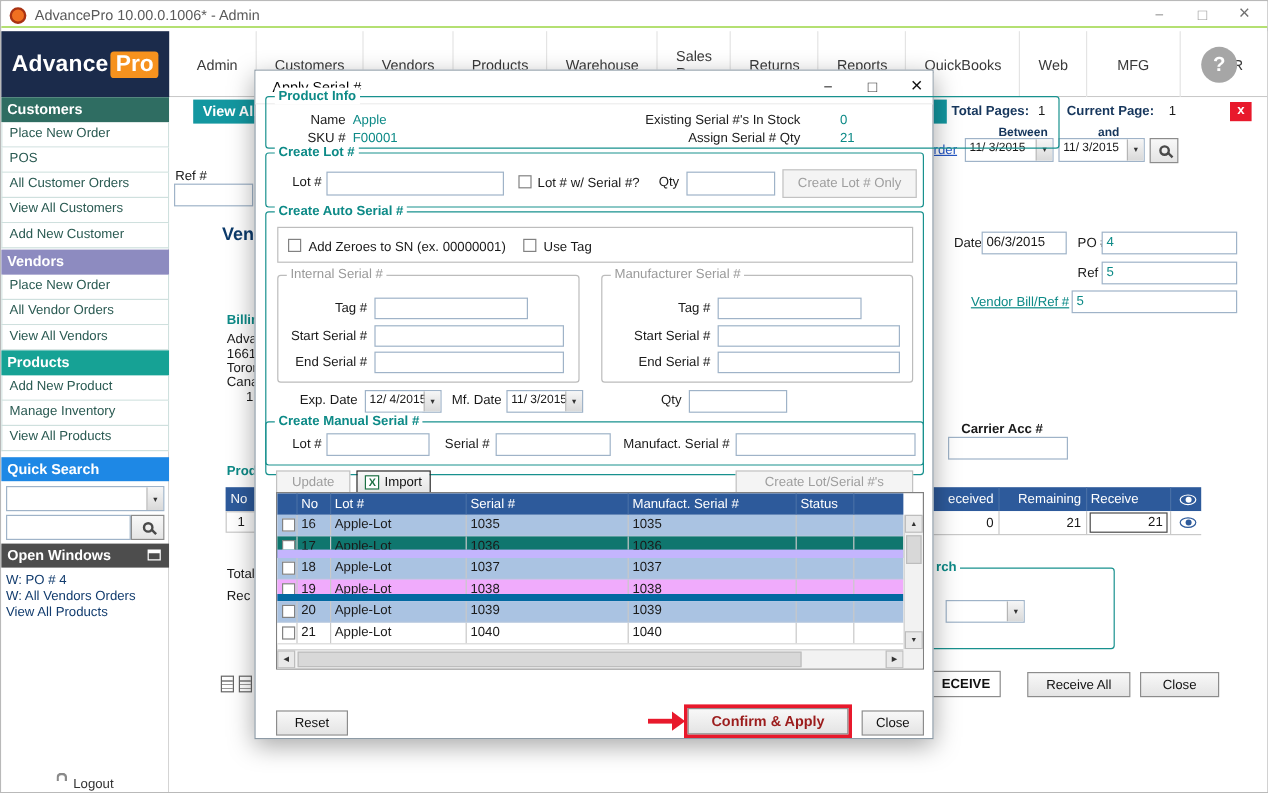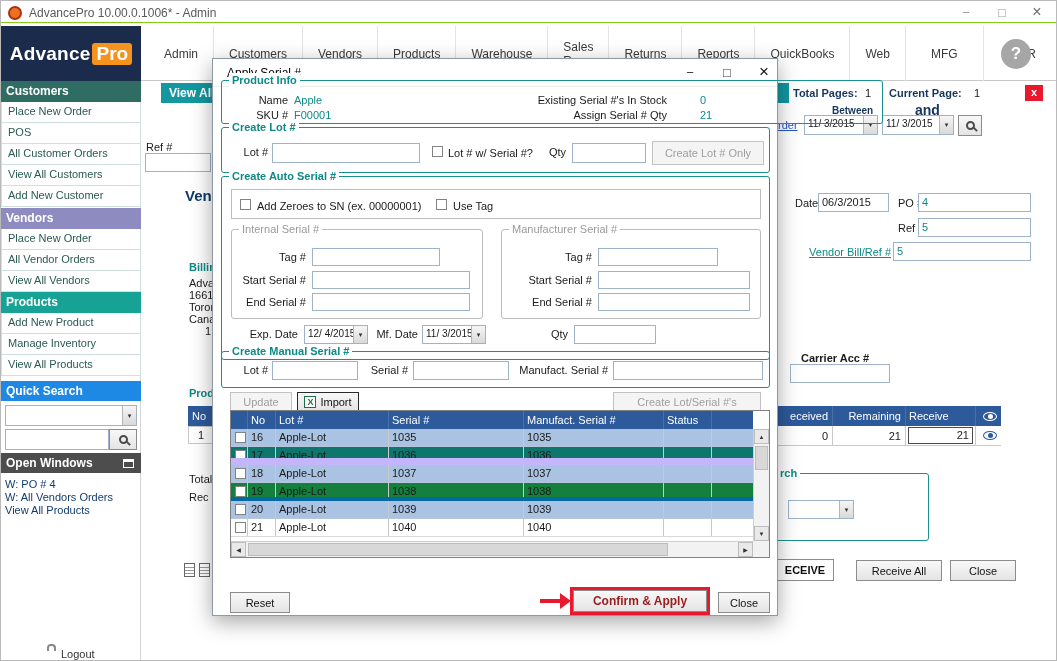--- a/index.html
+++ b/index.html
@@ -121,21 +121,21 @@
 
     <div class="abs" style="left:20px;top:2px;width:628px;height:20px;background:#1397a0;color:#fff;font-weight:bold;font-size:12px;line-height:20px;padding-left:8px">View All</div>
     <span class="lbl b navy" style="left:652px;top:6px">Total Pages:</span>
     <span class="lbl" style="left:724px;top:6px">1</span>
     <span class="lbl b navy" style="left:748px;top:6px">Current Page:</span>
     <span class="lbl" style="left:833px;top:6px">1</span>
     <div class="abs" style="left:884px;top:4px;width:18px;height:16px;background:#e8192c;color:#fff;font-weight:bold;text-align:center;line-height:14px;font-size:11px">x</div>
 
     <span class="lbl" style="left:637px;top:38px;color:#2456c4;text-decoration:underline">rder</span>
     <span class="lbl b navy" style="left:691px;top:23px;font-size:10px">Between</span>
-    <span class="lbl b navy" style="left:774px;top:23px;font-size:14px">and</span>
+    <span class="lbl b navy" style="left:774px;top:23px;font-size:10px">and</span>
     <div class="ddwrap" style="left:663px;top:34px;width:74px;height:20px">
       <span class="ddtext">11/ 3/2015</span>
         <span class="dd-a">▾</span>
     </div>
     <div class="ddwrap" style="left:741px;top:34px;width:72px;height:20px">
       <span class="ddtext">11/ 3/2015</span>
         <span class="dd-a">▾</span>
     </div>
     <div class="btn" style="left:817px;top:34px;width:24px;height:21px">
         <span class="mag"></span>
@@ -229,21 +229,21 @@
       <span class="glbl">Create Lot #</span>
       <span class="lbl lblr" style="left:12px;top:18px;width:34px">Lot #</span>
       <div class="tb" style="left:50px;top:15px;width:148px;height:20px"></div>
       <span class="cbx abs" style="left:210px;top:18px"></span>
       <span class="lbl" style="left:226px;top:19px">Lot # w/ Serial #?</span>
       <span class="lbl lblr" style="left:318px;top:18px;width:26px">Qty</span>
       <div class="tb" style="left:350px;top:15px;width:74px;height:20px"></div>
       <div class="btn dis" style="left:430px;top:13px;width:112px;height:24px">Create Lot # Only</div>
     </div>
 
-    <div class="grp" style="left:8px;top:117px;width:549px;height:184px">
+    <div class="grp" style="left:8px;top:117px;width:549px;height:220px">
       <span class="glbl">Create Auto Serial #</span>
 
       <div class="abs" style="left:9px;top:12px;width:530px;height:30px;border:1px solid #bdbdbd">
         <span class="cbx abs" style="left:8px;top:9px"></span>
         <span class="lbl" style="left:25px;top:10px">Add Zeroes to SN  (ex. 00000001)</span>
         <span class="cbx abs" style="left:204px;top:9px"></span>
         <span class="lbl" style="left:221px;top:10px">Use Tag</span>
       </div>
 
       <div class="grp gray" style="left:9px;top:52px;width:252px;height:90px">
@@ -328,21 +328,21 @@
         </div>
         <div class="row hl" style="height:18px;line-height:17px;border-bottom:1px solid #b6c6dc">
           <div class="g-c" style="width:17px"><span class="cbx" style="margin:3px 0 0 1px"></span></div>
           <div class="g-c" style="width:28px">18</div>
           <div class="g-c" style="width:113px">Apple-Lot</div>
           <div class="g-c" style="width:135px">1037</div>
           <div class="g-c" style="width:140px">1037</div>
           <div class="g-c" style="width:48px"></div>
           <div class="g-c" style="flex:1;border-right:0"></div>
         </div>
-        <div class="row" style="height:18px;line-height:17px;background:#15803d;border-bottom:4px solid #0369a1">
+        <div class="row" style="height:18px;line-height:17px;background:#f0abfc;border-bottom:6px solid #0369a1">
           <div class="g-c" style="width:17px"><span class="cbx" style="margin:3px 0 0 1px"></span></div>
           <div class="g-c" style="width:28px">19</div>
           <div class="g-c" style="width:113px">Apple-Lot</div>
           <div class="g-c" style="width:135px">1038</div>
           <div class="g-c" style="width:140px">1038</div>
           <div class="g-c" style="width:48px"></div>
           <div class="g-c" style="flex:1;border-right:0"></div>
         </div>
         <div class="row hl" style="height:18px;line-height:17px;border-bottom:1px solid #b6c6dc">
           <div class="g-c" style="width:17px"><span class="cbx" style="margin:3px 0 0 1px"></span></div>

